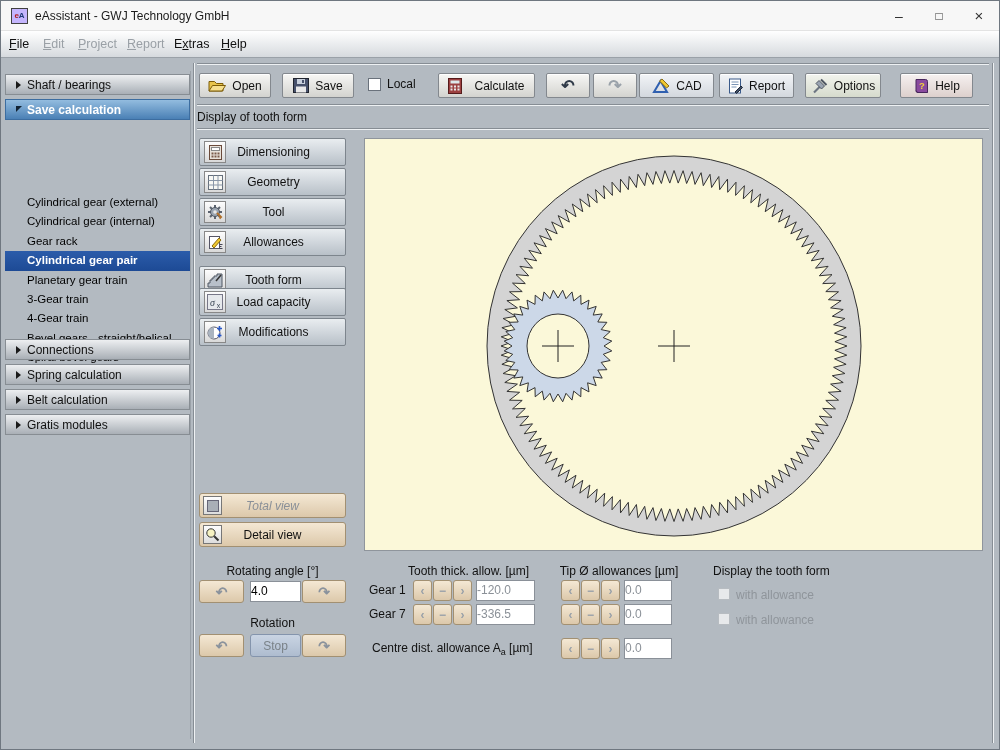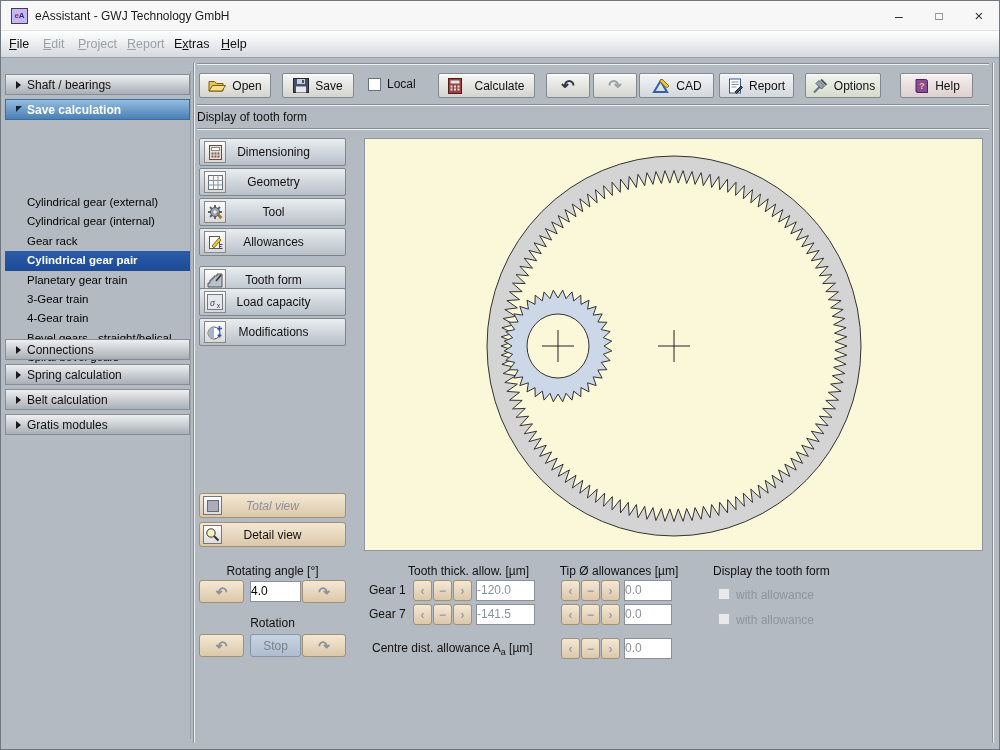--- a/index.html
+++ b/index.html
@@ -392,21 +392,21 @@
   <div class="lbl" style="left:368px; top:606px;">Gear 7</div>
   <div class="spin beige" style="left:412px; top:603px;">
       <span>‹</span>
     </div>
   <div class="spin beige" style="left:432px; top:603px;">
       <span>−</span>
     </div>
   <div class="spin beige" style="left:452px; top:603px;">
       <span>›</span>
     </div>
-  <div class="field" style="left:475px; top:603px; width:59px;">-141.5</div>
+  <div class="field" style="left:475px; top:603px; width:59px;">-336.5</div>
 
   <div class="lbl" style="left:371px; top:640px;">
     <span>Centre dist. allowance A</span><sub>a</sub><span> [µm]</span>
   </div>
   <div class="spin beige" style="left:560px; top:637px;">
       <span>‹</span>
     </div>
   <div class="spin beige" style="left:580px; top:637px;">
       <span>−</span>
     </div>

